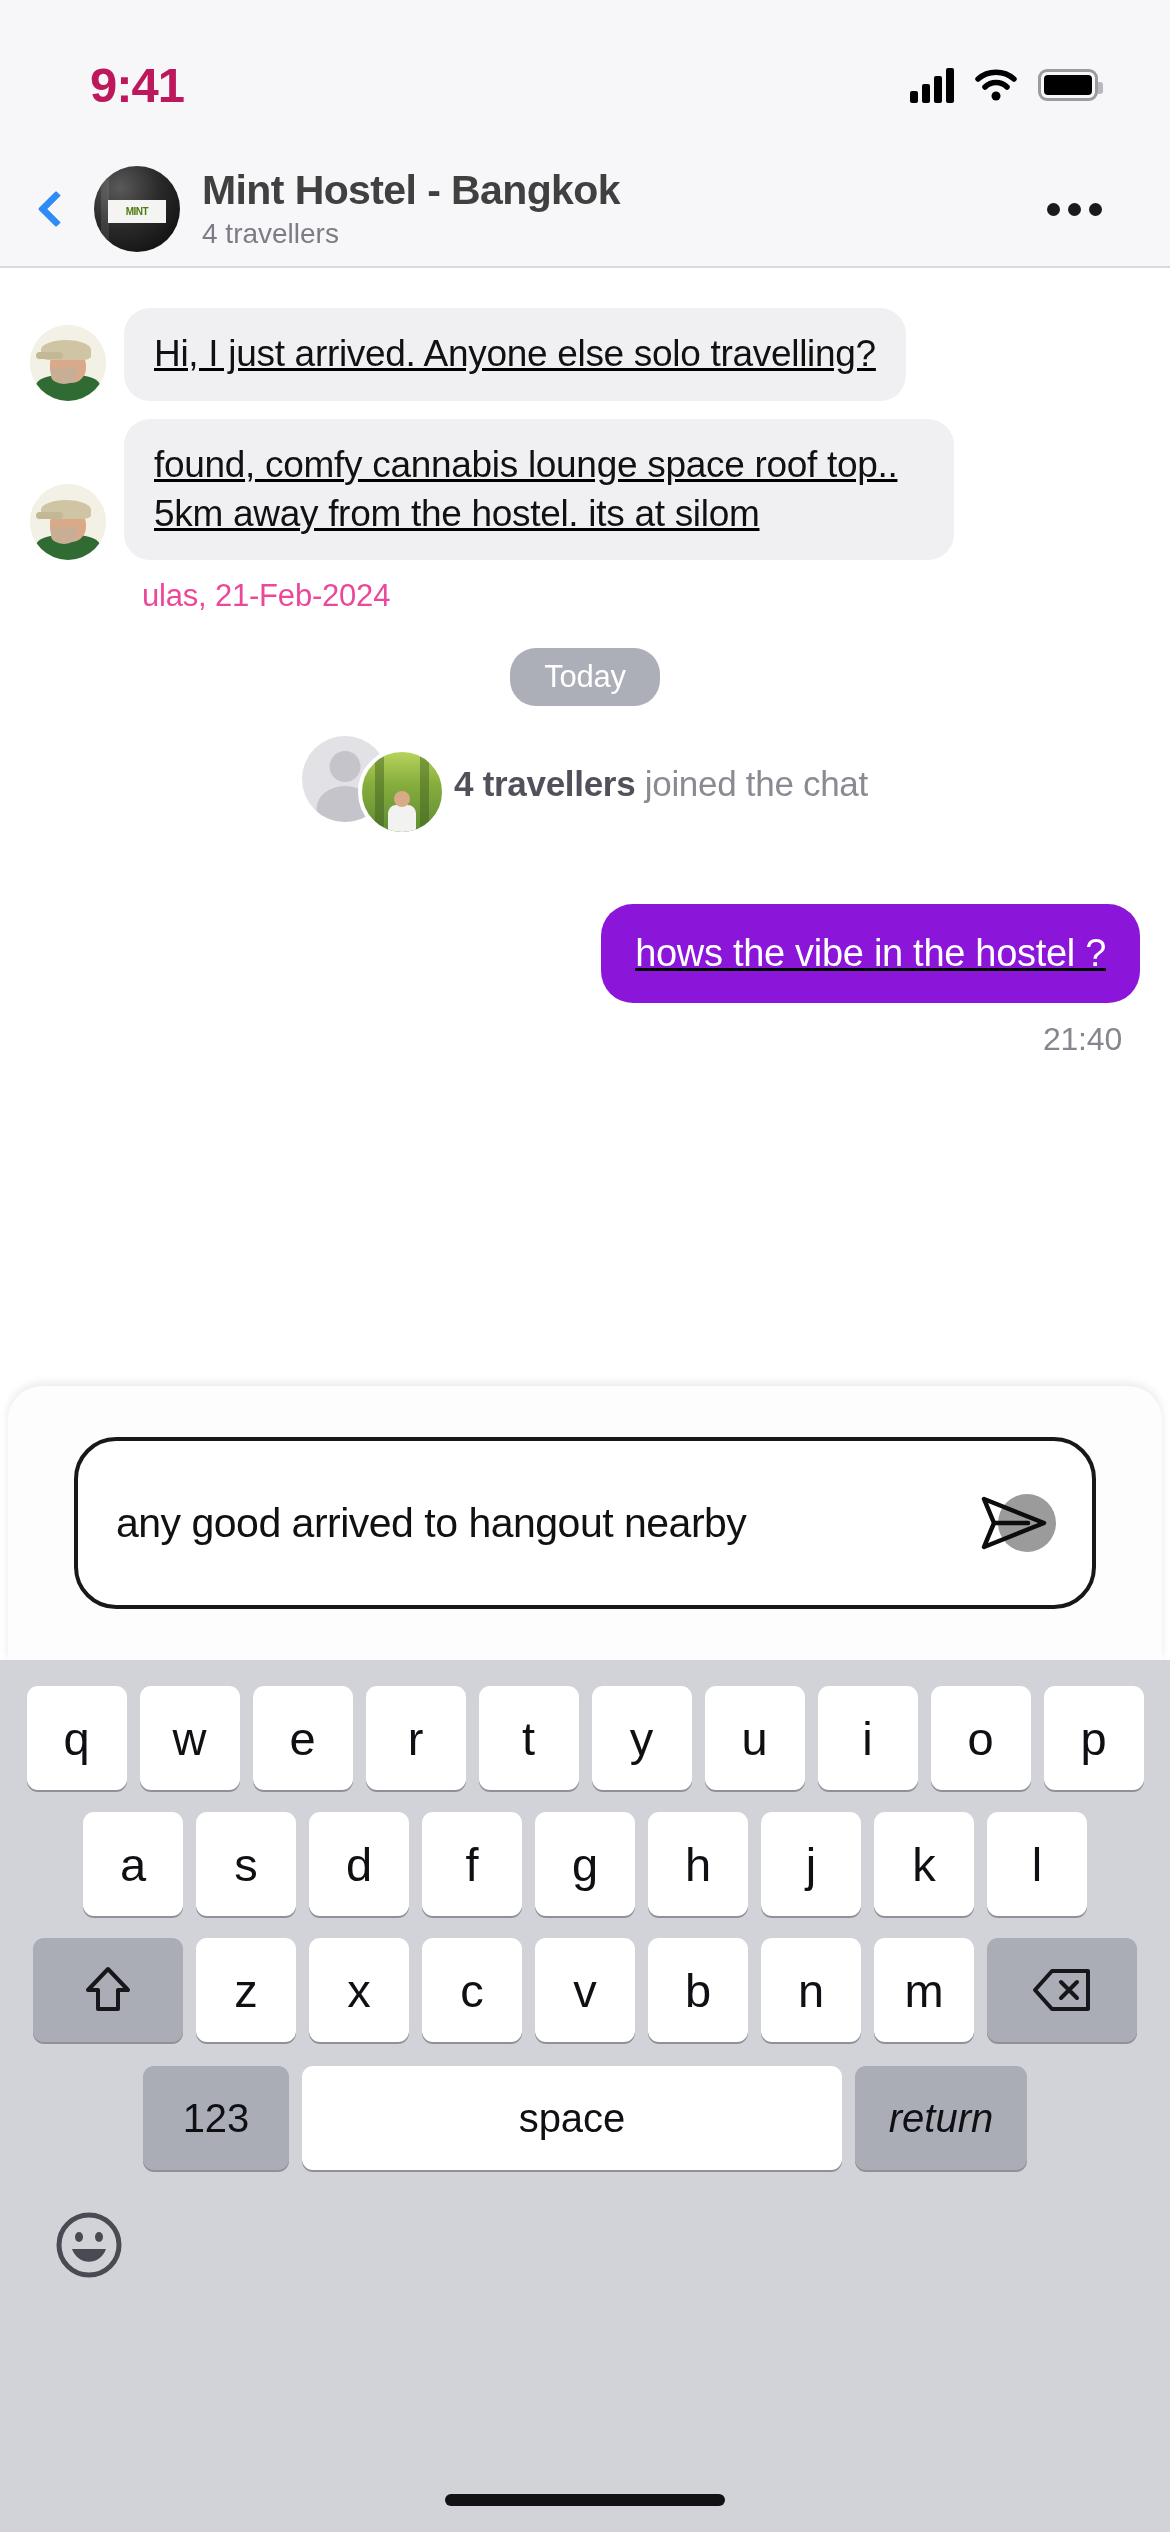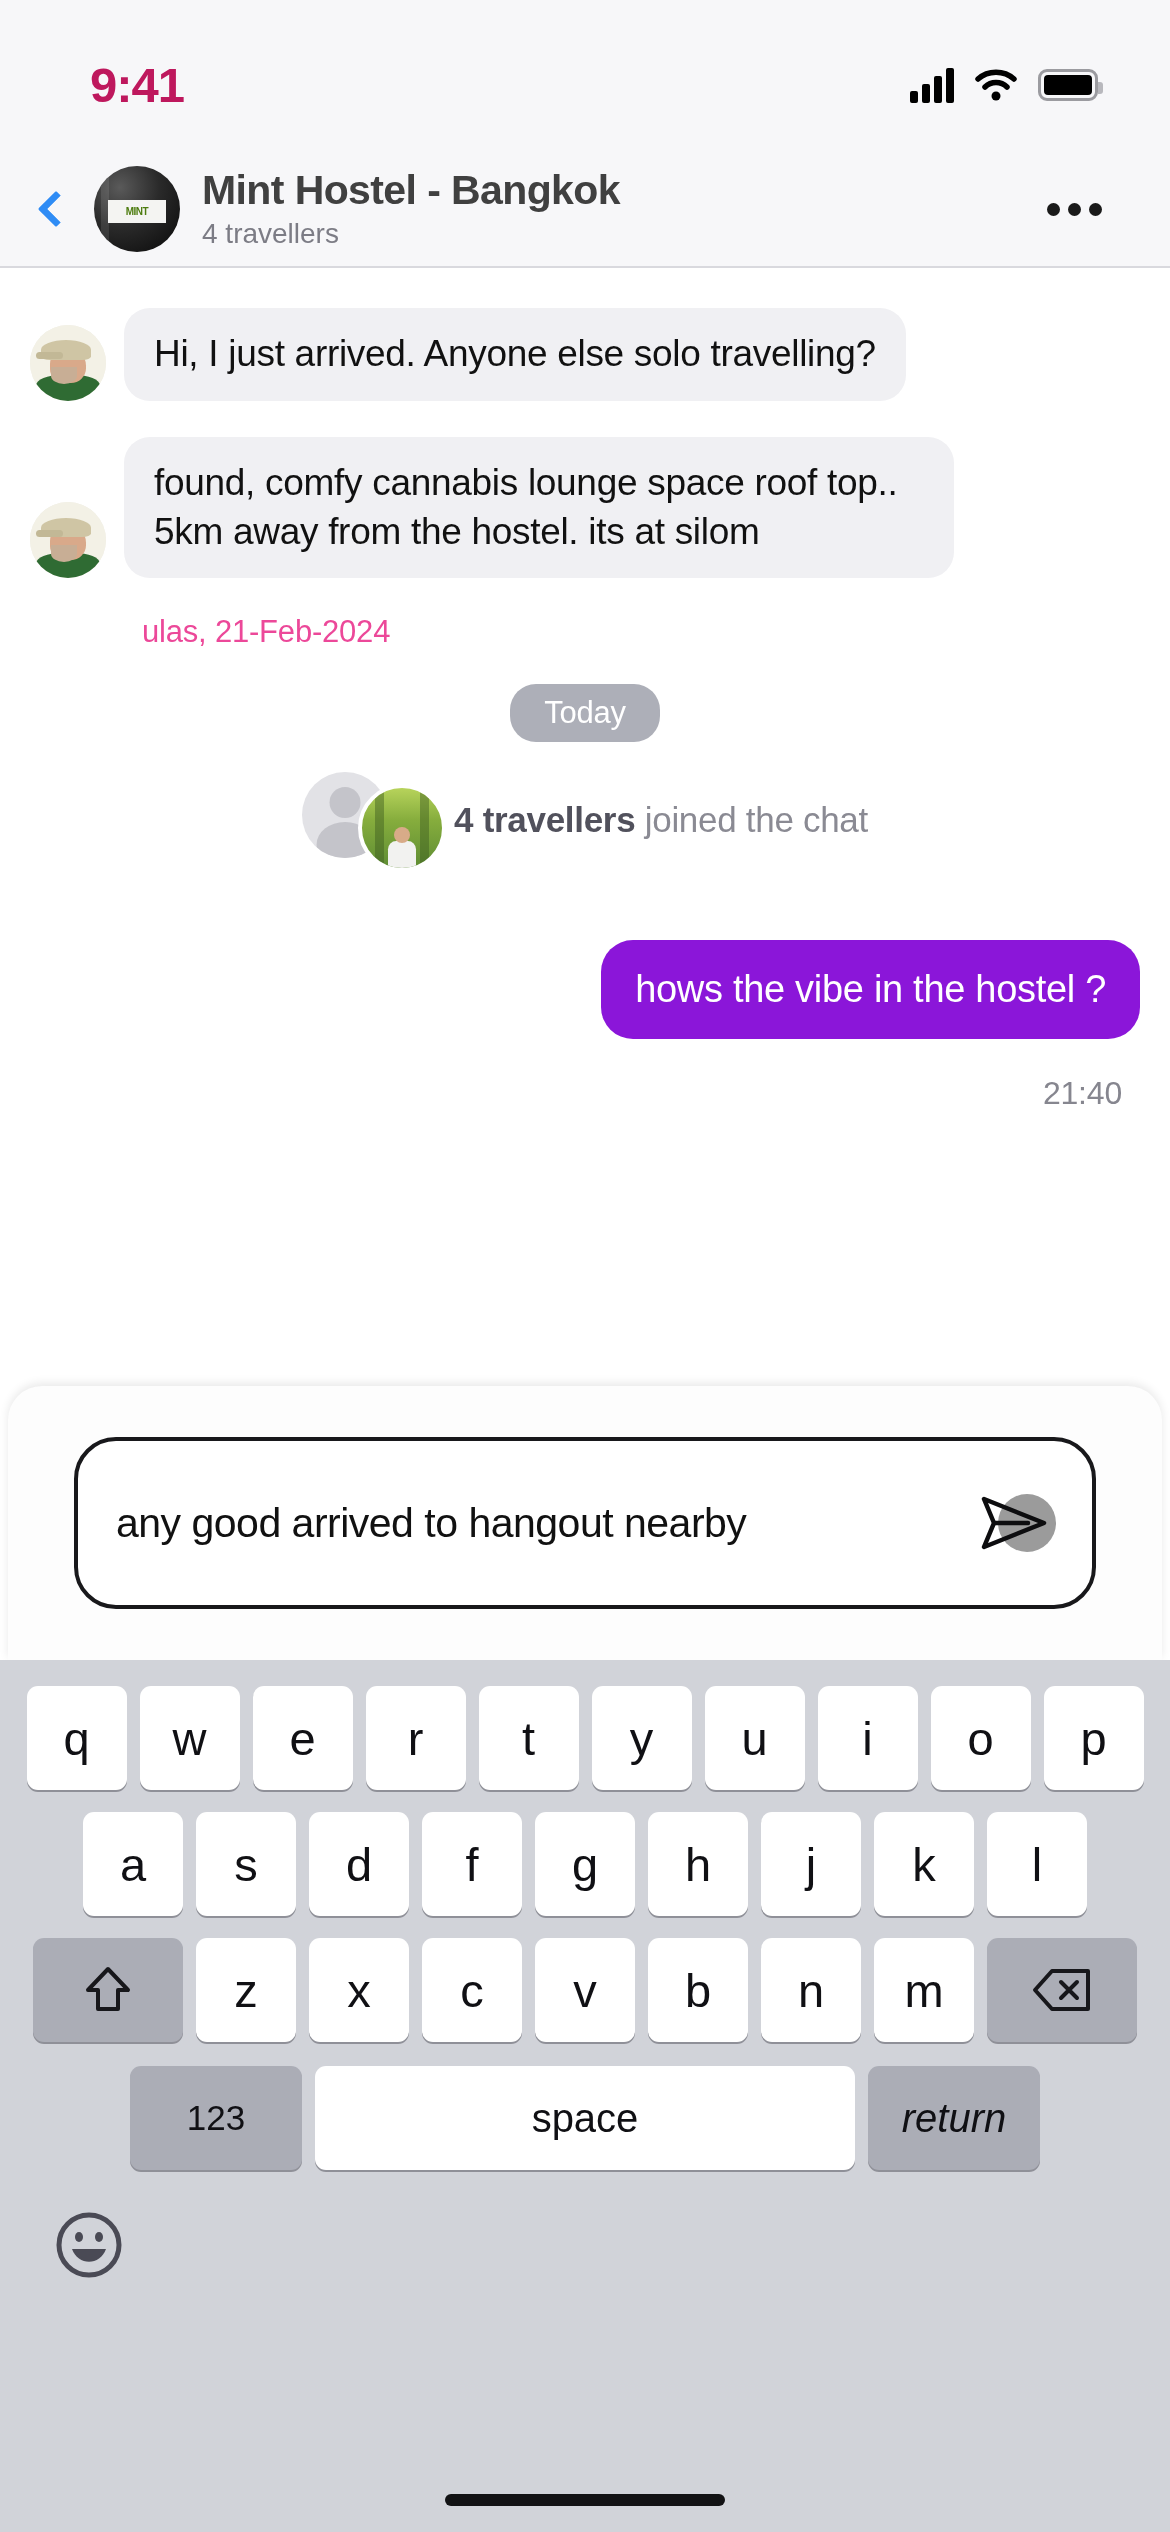--- a/index.html
+++ b/index.html
@@ -95,21 +95,21 @@
   }
   .dots i { width:13px; height:13px; background:#1a1a1a; border-radius:50%; display:block; }
 
   
   .chat {
     position:absolute; top:268px; left:0;
     width:1170px; height:1117px;
     background:#ffffff;
     padding:40px 30px 0 30px;
   }
-  .row { display:flex; align-items:flex-end; margin-bottom:36px; }
+  .row { display:flex; align-items:flex-end; margin-bottom:18px;text-decoration:underline; }
   .row.me { justify-content:flex-end; }
   .av {
     width:76px; height:76px; border-radius:50%;
     flex:none; margin-right:18px; overflow:hidden; position:relative;
     background:#efeee6;
   }
   
   .av .sky { position:absolute; inset:0; background:#f3f1e6; }
   .av .shirt {
     position:absolute; left:8%; bottom:0; width:84%; height:34%;
@@ -256,21 +256,21 @@
     display:flex; align-items:center; justify-content:center;
     font-size:47px; color:#101014;
     box-shadow:0 2px 0 rgba(120,122,130,0.75);
     letter-spacing:0;
   }
   .key.dark {
     background:#abadb6; box-shadow:0 2px 0 rgba(120,122,130,0.75);
   }
   .key.wide { width:150px; }
   .key.space { width:540px; font-size:40px; }
-  .key.num { width:172px; font-size:35px; }
+  .key.num { width:146px; font-size:40px; }
   .key.ret { width:172px; font-size:40px;font-style:italic; }
 
   .shift-ico { width:48px; height:52px; }
   .bsp-ico { width:60px; height:46px; }
 
   .krow.r5 { justify-content:flex-start; margin-top:38px; padding-left:52px; }
   .emoji-key {
     width:74px; height:74px; border-radius:50%;
     display:flex; align-items:center; justify-content:center;
   }

